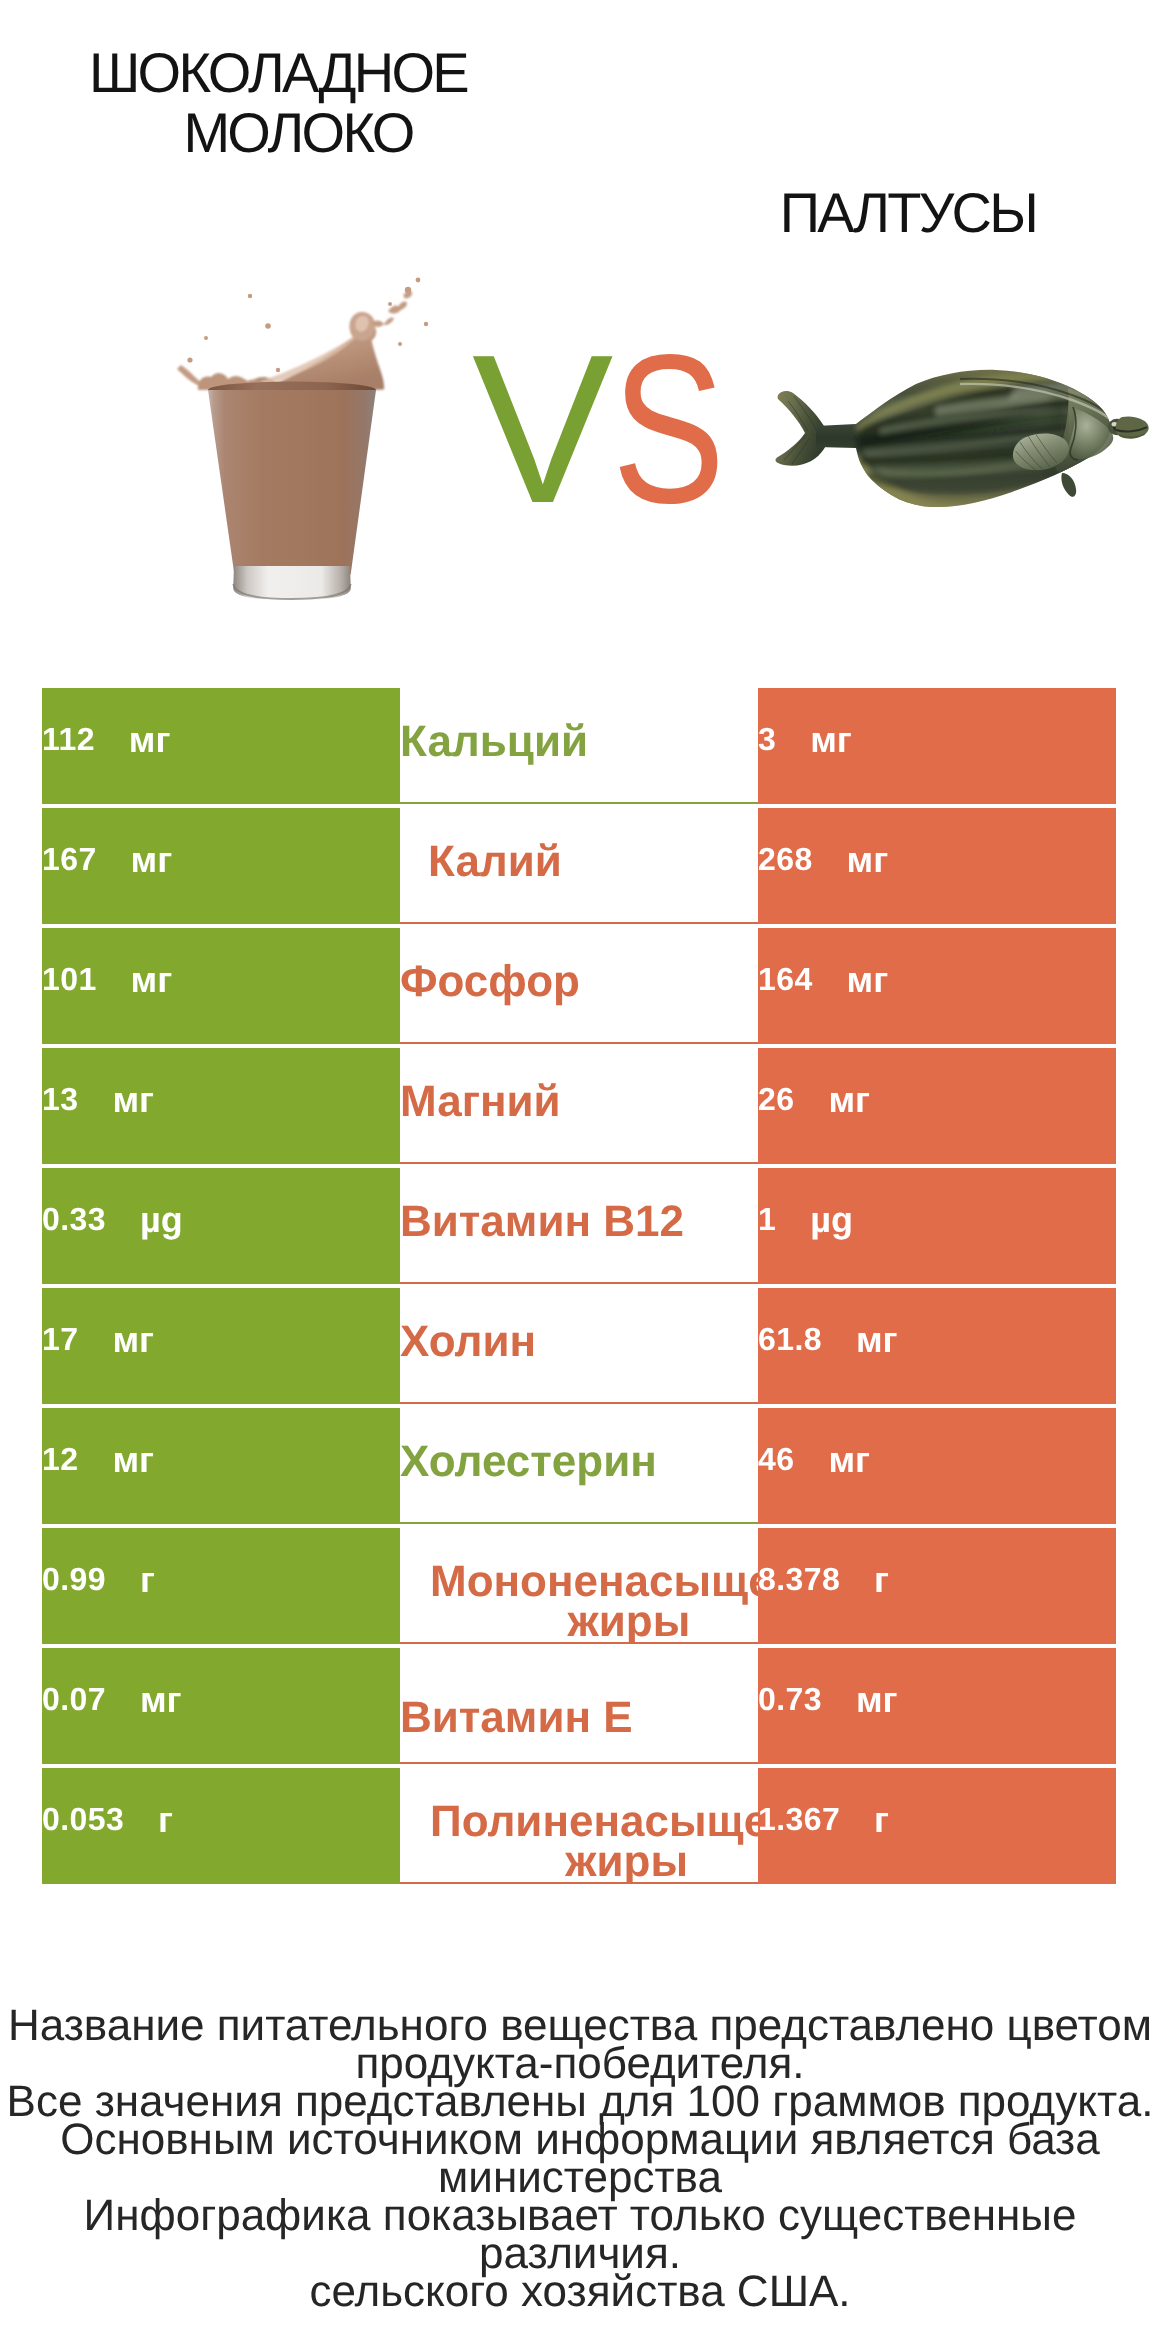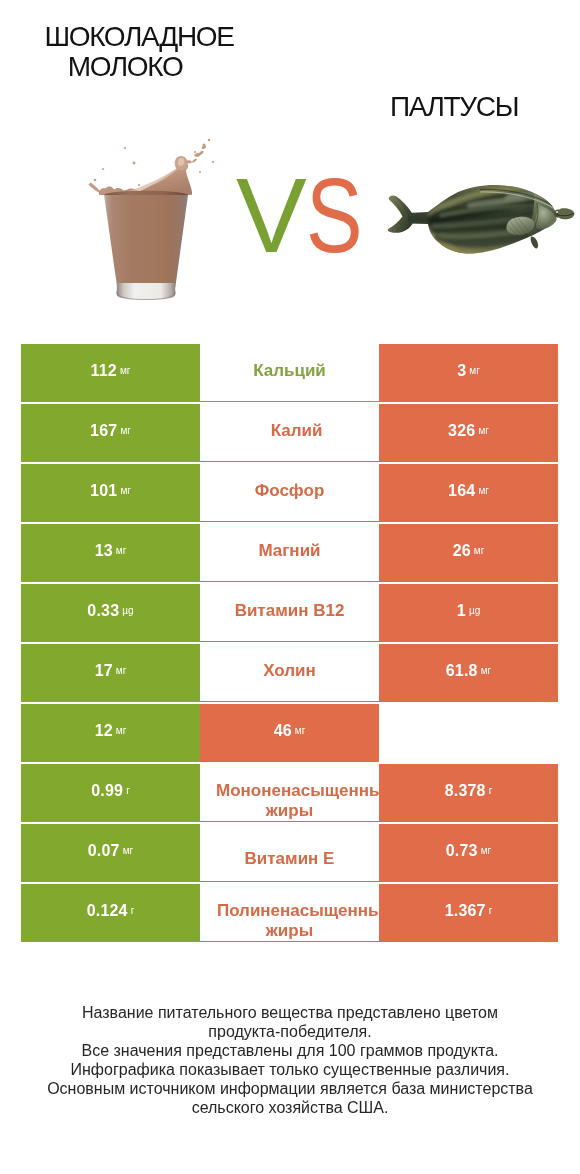--- a/index.html
+++ b/index.html
@@ -3,48 +3,48 @@
 <meta charset="utf-8">
 <title>Comparison</title>
 <style>
   html,body{margin:0;padding:0;}
   body{width:580px;height:1174px;background:#ffffff;font-family:"Liberation Sans",sans-serif;overflow:hidden;}
   .page{position:relative;width:485px;height:1174px;background:#fff;}
 
   
   .title{position:absolute;text-align:center;font-size:28px;line-height:30px;color:#131313;font-weight:400;white-space:nowrap;letter-spacing:-1.35px;}
   .title.l1{left:14px;top:22px;width:250px;}
-  .title.l2{left:0px;top:52px;width:250px;}
+  .title.l2{left:0px;top:52px;width:250px;padding-left:24px;}
   .title.right{left:329px;top:52px;width:250px;margin-top:40px;}
 
   
   .hero{position:absolute;left:12px;top:0;width:580px;height:330px;}
   .glass-wrap{position:absolute;left:75px;top:126px;width:140px;height:180px;}
   .fish-wrap{position:absolute;left:372px;top:182px;width:192px;height:78px;}
   .vs{position:absolute;left:224px;top:162px;font-size:106px;line-height:106px;font-weight:400;letter-spacing:-2.5px;font-family:"Liberation Sans",sans-serif;transform-origin:0 0;}
   .vs .v{color:#79a032;}
   .vs .s{color:#e06c4a;display:inline-block;transform:translateX(2px) scaleX(0.80);transform-origin:0 0;}
 
   
   .table{position:absolute;left:21px;top:344px;width:537px;}
   .row{position:relative;height:58.4px;margin-bottom:1.6px;display:flex;}
-  .cell{display:flex;align-items:center;justify-content:center;box-sizing:border-box;}
+  .cell{display:flex;align-items:center;box-sizing:border-box;}
   .left-cell{width:179px;background:#83a82e;color:#fff;}
   .mid-cell{width:179px;background:#fff;overflow:hidden;text-align:center;
-            font-weight:bold;font-size:17px;line-height:22px;
+            font-weight:bold;font-size:22px;line-height:22px;
             border-bottom:1px solid transparent;}
   .right-cell{width:179px;background:#e06c4a;color:#fff;}
   .num{font-weight:bold;font-size:16px;letter-spacing:.2px;position:relative;top:-2.5px;}
-  .unit{font-size:10px;margin-left:3px;font-weight:normal;position:relative;top:-2.5px;}
+  .unit{font-size:18px;margin-left:17px;font-weight:bold;position:relative;top:-2.5px;}
   .mid-cell span{display:block;white-space:nowrap;position:relative;top:-2px;}
   .mid-cell span.two-line{top:10px;line-height:20px;}
   .mid-cell .l-over{position:relative;left:15px;}
 
   
-  .footer{position:absolute;left:0;top:1003px;width:580px;text-align:center;font-size:16px;line-height:19.05px;color:#262626;}
+  .footer{position:absolute;left:0;top:1003px;width:580px;text-align:center;font-size:22px;line-height:19.05px;color:#262626;}
 </style>
 </head>
 <body>
 
 <div class="page">
 
   <div class="title l1">ШОКОЛАДНОЕ</div>
   <div class="title l2">МОЛОКО</div>
   <div class="title right">ПАЛТУСЫ</div>
 
@@ -267,21 +267,21 @@
       </div>
       <div class="row">
         <div class="cell left-cell">
           <span class="num">167</span>
           <span class="unit">мг</span>
         </div>
         <div class="cell mid-cell" style="border-bottom-color: rgb(213, 106, 70);">
           <span style="color: rgb(213, 106, 70); padding-left: 14px;">Калий</span>
         </div>
         <div class="cell right-cell">
-          <span class="num">326</span>
+          <span class="num">268</span>
           <span class="unit">мг</span>
         </div>
       </div>
       <div class="row">
         <div class="cell left-cell">
           <span class="num">101</span>
           <span class="unit">мг</span>
         </div>
         <div class="cell mid-cell" style="border-bottom-color: rgb(213, 106, 70);">
           <span style="color: rgb(213, 106, 70);">Фосфор</span>
@@ -327,20 +327,23 @@
         </div>
         <div class="cell right-cell">
           <span class="num">61.8</span>
           <span class="unit">мг</span>
         </div>
       </div>
       <div class="row">
         <div class="cell left-cell">
           <span class="num">12</span>
           <span class="unit">мг</span>
+        </div>
+        <div class="cell mid-cell" style="border-bottom-color: rgb(131, 162, 64);">
+          <span style="color: rgb(131, 162, 64);">Холестерин</span>
         </div>
         <div class="cell right-cell">
           <span class="num">46</span>
           <span class="unit">мг</span>
         </div>
       </div>
       <div class="row">
         <div class="cell left-cell">
           <span class="num">0.99</span>
           <span class="unit">г</span>
@@ -364,36 +367,36 @@
         <div class="cell mid-cell" style="border-bottom-color: rgb(213, 106, 70);">
           <span style="color: rgb(213, 106, 70); margin-top: 17px;">Витамин Е</span>
         </div>
         <div class="cell right-cell">
           <span class="num">0.73</span>
           <span class="unit">мг</span>
         </div>
       </div>
       <div class="row">
         <div class="cell left-cell">
-          <span class="num">0.124</span>
+          <span class="num">0.053</span>
           <span class="unit">г</span>
         </div>
         <div class="cell mid-cell" style="border-bottom-color: rgb(213, 106, 70);">
           <span class="two-line" style="color: rgb(213, 106, 70);">
             <span class="l-over">Полиненасыщенные</span>
             <span>жиры</span>
           </span>
         </div>
         <div class="cell right-cell">
           <span class="num">1.367</span>
           <span class="unit">г</span>
         </div>
       </div>
     </div>
   <div class="footer" id="footer">
       <div>Название питательного вещества представлено цветом</div>
       <div>продукта-победителя.</div>
       <div>Все значения представлены для 100 граммов продукта.</div>
+      <div>Основным источником информации является база министерства</div>
       <div>Инфографика показывает только существенные различия.</div>
-      <div>Основным источником информации является база министерства</div>
       <div>сельского хозяйства США.</div>
     </div>
 </div>
 
 </body></html>

